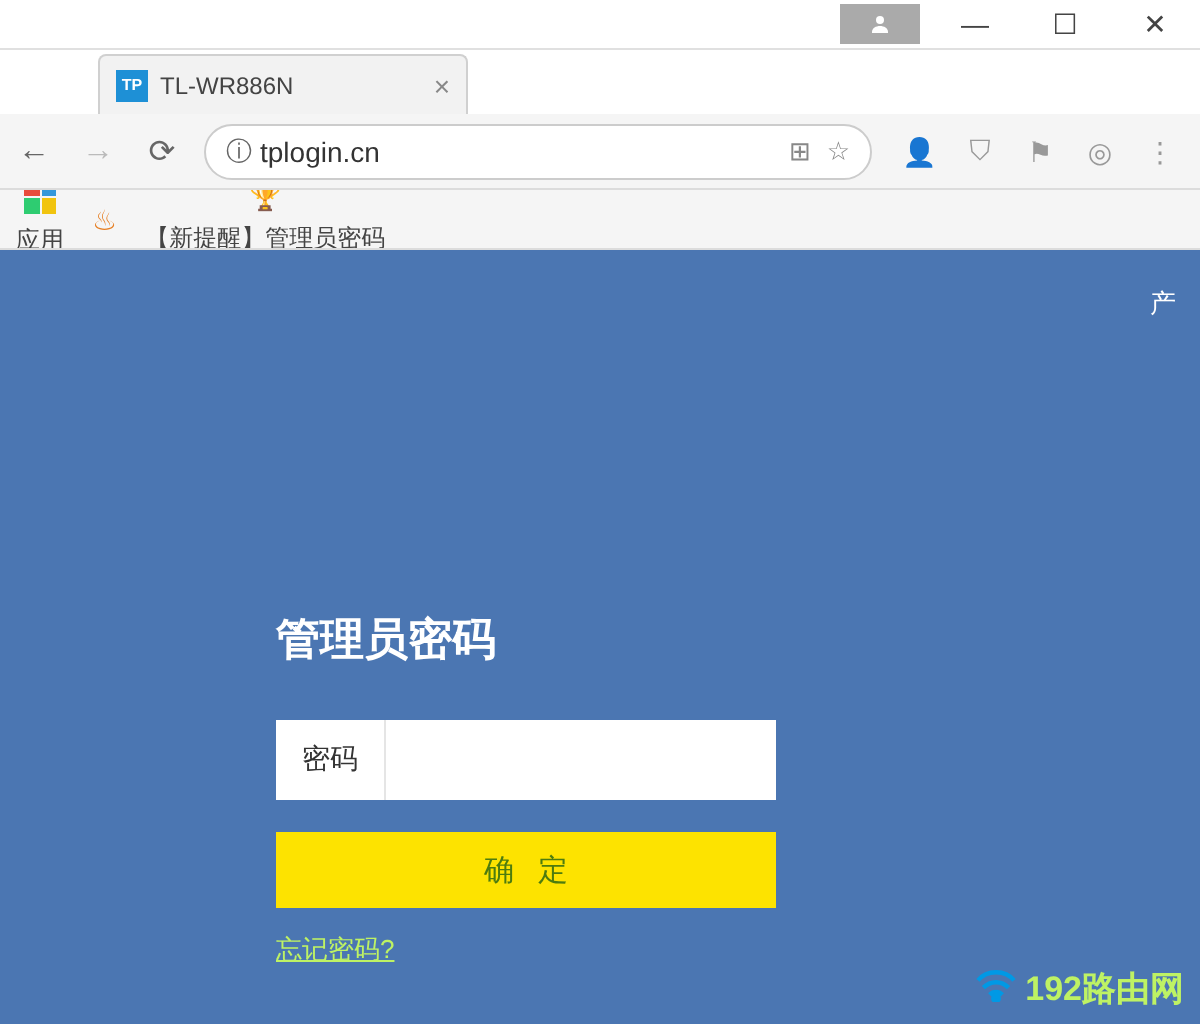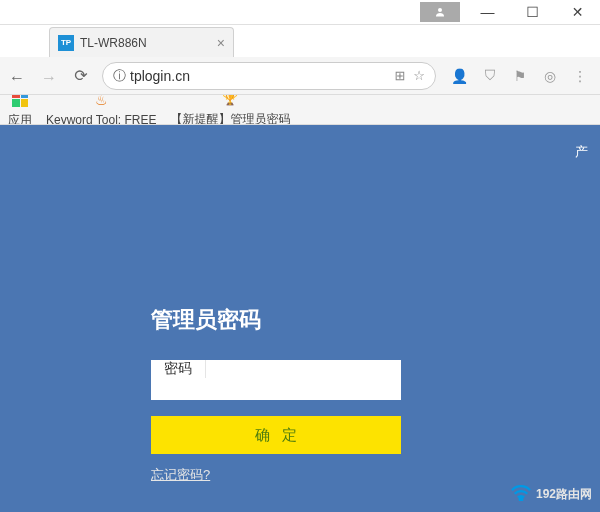--- a/index.html
+++ b/index.html
@@ -27,32 +27,32 @@
     .bk-item { display: flex; align-items: center; gap: 5px; flex-direction: column; }
     .bk-apps-ic { width: 16px; height: 16px; display: grid; grid-template-columns: 1fr 1fr; grid-template-rows: 1fr 1fr; gap: 1px; }
     .bk-apps-ic span:nth-child(1){background:#e74c3c;} .bk-apps-ic span:nth-child(2){background:#3498db;} .bk-apps-ic span:nth-child(3){background:#2ecc71;} .bk-apps-ic span:nth-child(4){background:#f1c40f;}
     .bk-green { width: 14px; height: 14px; background: #2ecc71; border-radius: 2px; }
     .bk-flame { color: #e67e22; font-size: 14px; }
     .bk-cup { color: #f1c40f; font-size: 13px; }
     
     .content { position: relative; height: calc(512px - 25px - 32px - 38px - 30px); background: #4b76b2; overflow: hidden; }
     .top-link { position: absolute; top: 18px; right: 12px; color: #fff; font-size: 13px; }
     
-    .login-wrap { position: absolute; top: 180px; left: 151px; width: 250px; }
+    .login-wrap { position: absolute; top: 180px; left: 138px; width: 250px; }
     .login-title { color: #fff; font-size: 22px; font-weight: bold; margin-bottom: 25px; }
-    .input-row { display: flex; height: 40px; background: #fff; flex-direction: column; }
+    .input-row { display: flex; height: 40px; background: #fff; }
     .input-lbl { width: 55px; display: flex; align-items: center; justify-content: center; font-size: 14px; color: #333; border-right: 1px solid #e5e5e5; }
     .input-field { flex: 1; border: none; outline: none; padding: 0 10px; font-size: 13px; color: #999; }
     .submit-btn { margin-top: 16px; height: 38px; background: #fde300; display: flex; align-items: center; justify-content: center; font-size: 15px; color: #4d7c0f; letter-spacing: 12px; text-indent: 12px; }
-    .forgot { margin-top: 12px; color: #e5e5e5; font-size: 13px; text-decoration: underline; display: inline-block; }
+    .forgot { margin-top: 12px; color: #bef264; font-size: 13px; text-decoration: underline; display: inline-block; }
     
     .watermark { position: absolute; right: 8px; bottom: 6px; text-align: right; }
     .wm-logo { display: flex; align-items: center; gap: 4px; justify-content: flex-end; }
     .wifi-ic { color: #0099e5; font-size: 18px; }
-    .wm-text { font-size: 12px; font-weight: bold; color: #e5e5e5; }
+    .wm-text { font-size: 17px; font-weight: bold; color: #bef264; }
     .wm-sub { font-size: 11px; color: #aaa; }
   </style>
 </head>
 <body>
 
 <div class="titlebar">
   <div class="user-btn">
     <svg width="12" height="12" viewBox="0 0 24 24" fill="#fff">
         <circle cx="12" cy="8" r="4"></circle>
         <path d="M4 20c0-4 4-6 8-6s8 2 8 6v1H4z"></path>
@@ -97,21 +97,20 @@
     <div class="bk-apps-ic">
         <span></span>
         <span></span>
         <span></span>
         <span></span>
       </div>
     <span>应用</span>
   </div>
   <div class="bk-item">
     <span class="bk-flame">♨</span>
-    <span>Keyword Tool: FREE</span>
   </div>
   <div class="bk-item">
     <span class="bk-cup">🏆</span>
     <span>【新提醒】管理员密码</span>
   </div>
 </div>
 
 <div class="content">
   <div class="top-link">产</div>
 

